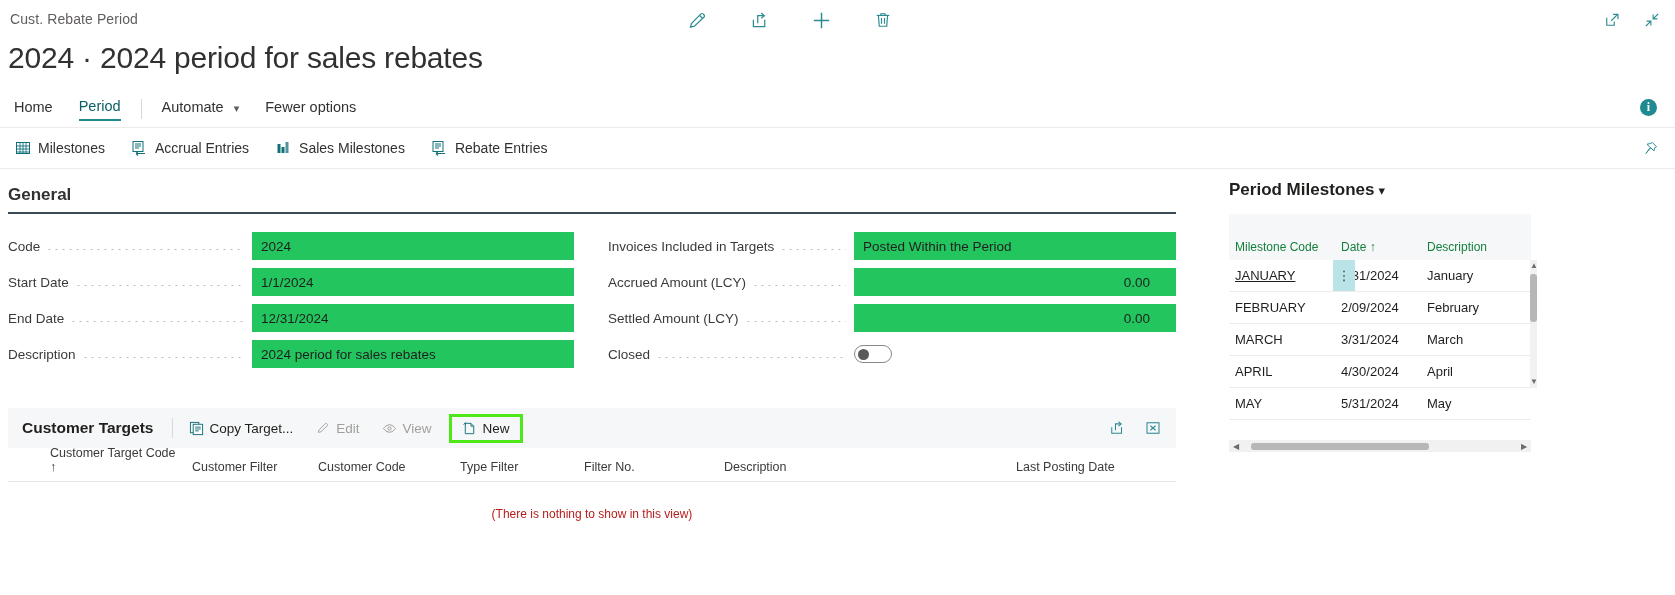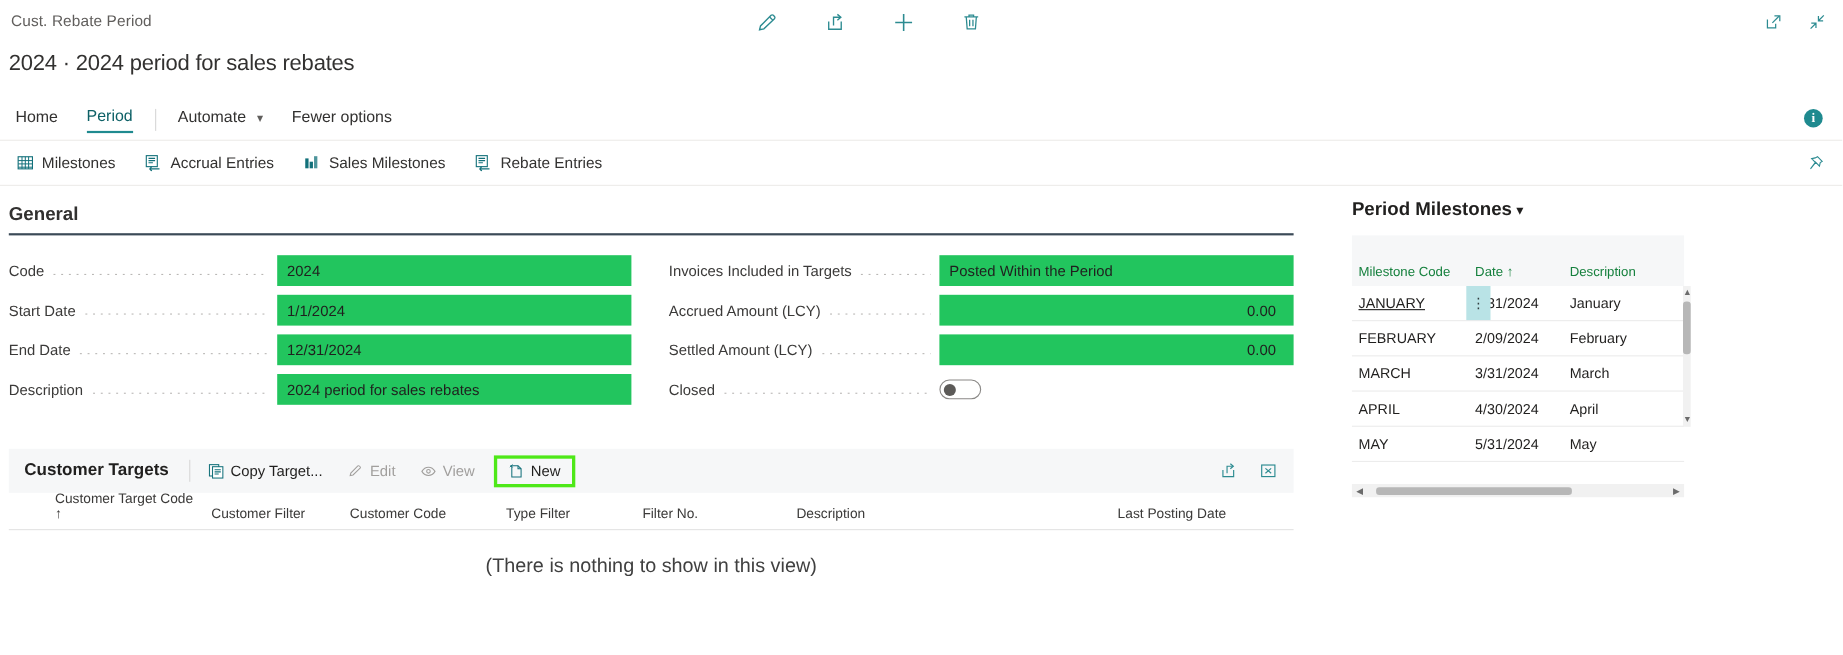--- a/index.html
+++ b/index.html
@@ -34,21 +34,21 @@
   .ticon svg { display:block; }
   .top-right {
     position:absolute; right:12px; top:0; height:40px;
     display:flex; align-items:center; gap:18px;
   }
   .top-right .ticon { color:#2c8b91; width:22px; height:22px; }
 
   
   .page-title {
     position:absolute; left:8px; top:40px;
-    font-size:20px; font-weight:400; color:#323130;
+    font-size:30px; font-weight:400; color:#323130;
     letter-spacing:-.2px; line-height:36px;
   }
 
   
   .navrow {
     position:absolute; left:0; top:92px; width:1457px; height:34px;
     display:flex; align-items:center; padding-left:14px;
   }
   .navtab {
     font-size:14.5px; color:#323130; margin-right:26px;
@@ -102,21 +102,21 @@
     background-size: 7px 2px; background-repeat: repeat-x;
     background-position: 0 0;
     min-width:14px;
   }
   .fvalue {
     width:322px; height:28px; background:#22c55e;
     display:flex; align-items:center; padding:0 9px;
     font-size:13.5px; color:#201f1e; flex:0 0 322px;
   }
   .fieldcol-r .fvalue { flex:0 0 322px; width:322px; }
-  .fvalue.num { justify-content:flex-end; padding-right:16px; }
+  .fvalue.num { justify-content:flex-end; padding-right:26px; }
 
   
   .toggle-wrap { flex:0 0 322px; display:flex; align-items:center; }
   .toggle {
     width:38px; height:18px; border-radius:10px;
     border:1px solid #8a8886; background:#fff; position:relative; cursor:pointer;
   }
   .toggle .knob {
     position:absolute; left:3px; top:3px; width:11px; height:11px;
     border-radius:50%; background:#5c5a58;
@@ -145,21 +145,21 @@
     position:absolute; right:14px; top:11px; display:flex; gap:18px; color:#2c8b91;
   }
   .ct-bar-right span { cursor:pointer; }
   .ct-head {
     height:34px; border-bottom:1px solid #e3e3e3; display:flex; align-items:flex-end;
     padding-bottom:7px; font-size:12.5px; color:#3b3a39;
   }
   .ct-head .c { padding-right:10px; }
   .ct-empty {
     height:64px; display:flex; align-items:center; justify-content:center;
-    font-size:18px; color:#404040;
+    font-size:12px; color:#b91c1c;
   }
 
   
   .fact { position:absolute; left:1229px; top:180px; width:302px; }
   .fact-title {
     font-size:17px; font-weight:600; color:#201f1e; margin-bottom:14px;
     display:flex; align-items:center; gap:4px; cursor:pointer;text-align:center;
   }
   .fact-title .chev2 { font-size:13px; font-weight:400; color:#201f1e; }
   .mtable { width:302px; border:0; position:relative; }

